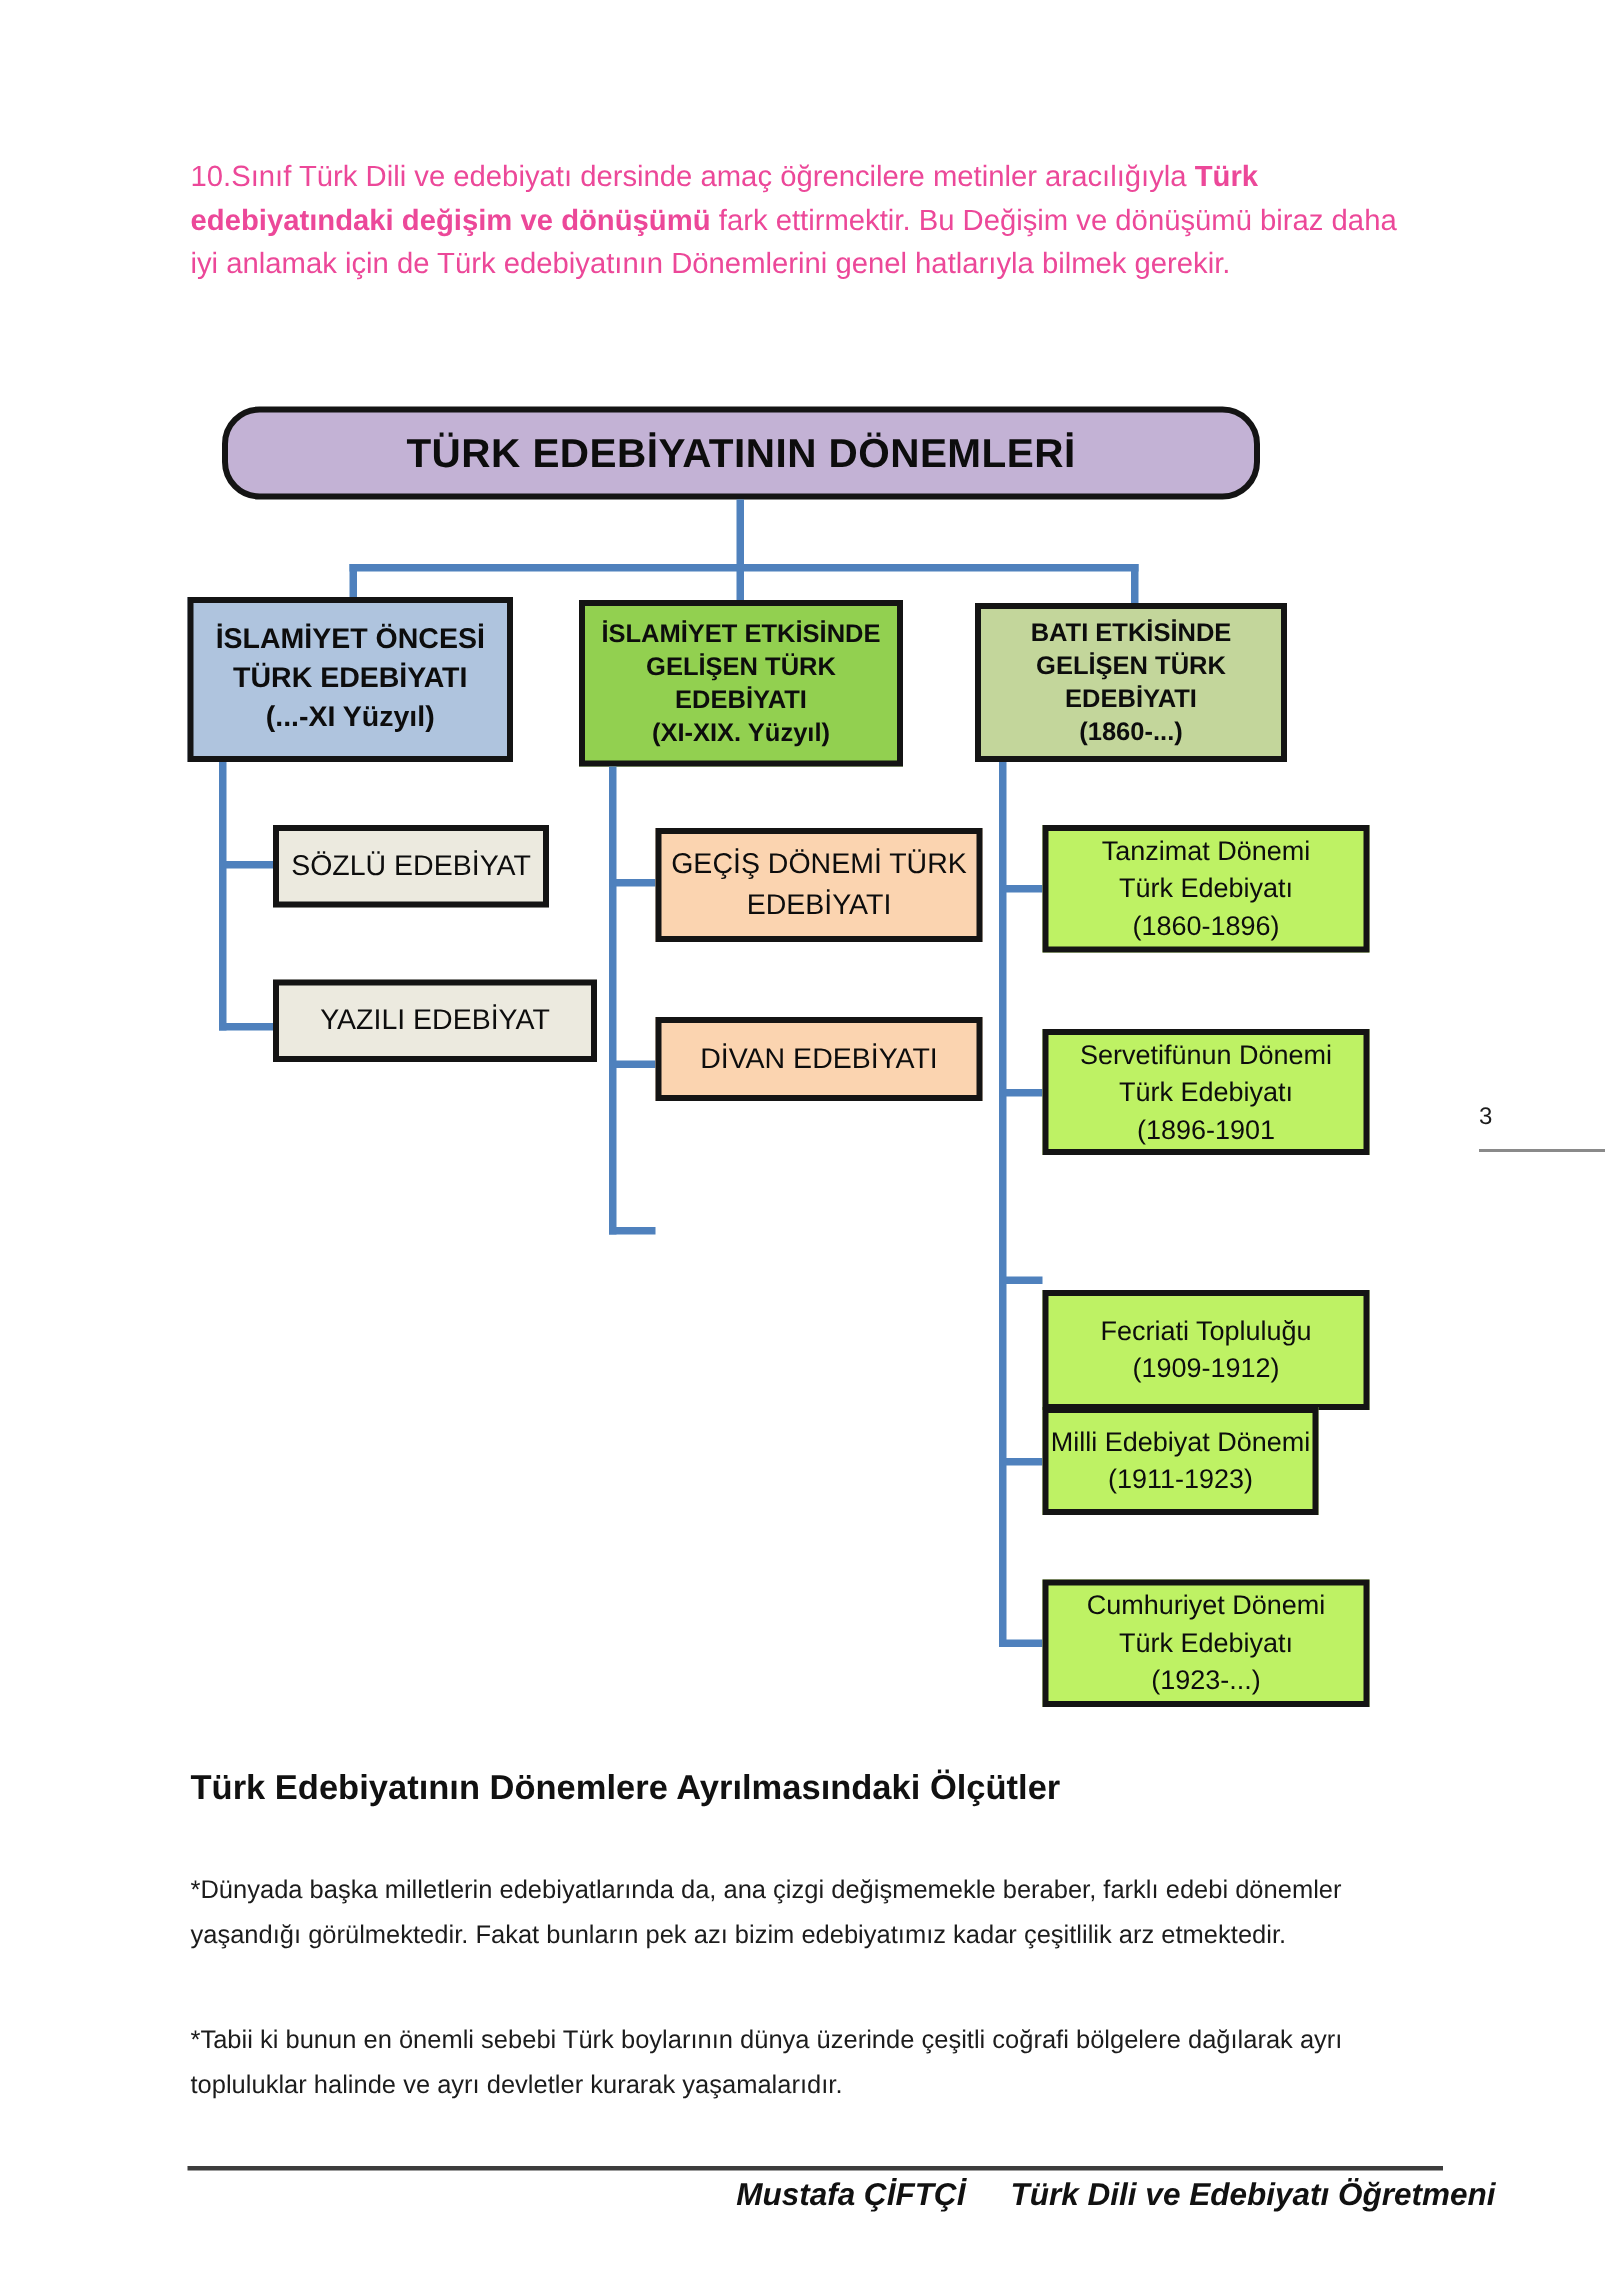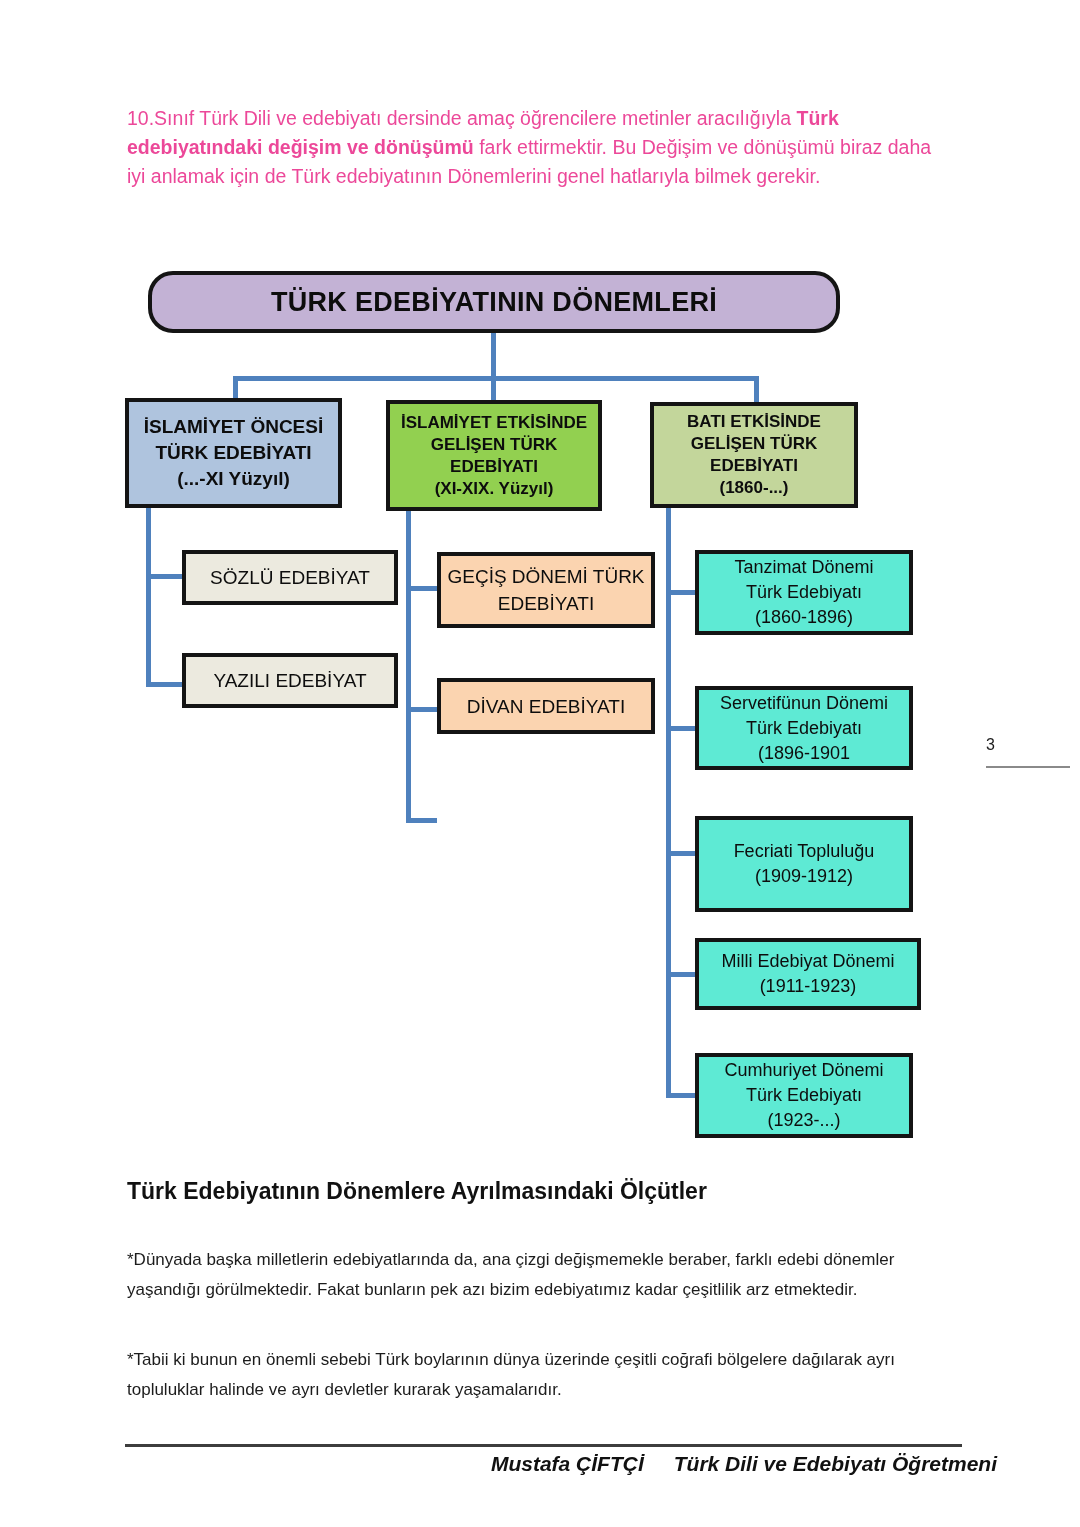--- a/index.html
+++ b/index.html
@@ -41,30 +41,30 @@
     background:#c3b2d5;border:4px solid #141414;border-radius:25px;
     font-size:27px;font-weight:bold;letter-spacing:0.3px;
   }
   .lv1{border:4px solid #141414;font-weight:bold;}
   .b-blue{left:125px;top:398px;width:217px;height:110px;background:#afc4de;font-size:19px;line-height:26px;}
   .b-green{left:386px;top:400px;width:216px;height:111px;background:#92d050;font-size:17px;line-height:22px;}
   .b-olive{left:650px;top:402px;width:208px;height:106px;background:#c3d69b;font-size:17px;line-height:22px;}
   .lv2{border:4px solid #141414;font-weight:normal;}
   .c-cream{background:#eceadf;font-size:19px;}
   .c-orange{background:#fbd4b0;font-size:19px;line-height:27px;}
-  .c-blue{background:#5eead4;font-size:18px;line-height:25px;}
-  .n-sozlu{left:182px;top:550px;width:216px;height:55px;}
+  .c-blue{background:#bef264;font-size:18px;line-height:25px;}
+  .n-sozlu{left:182px;top:550px;width:184px;height:55px;}
   .n-yazili{left:182px;top:653px;width:216px;height:55px;justify-content:center;}
   .n-gecis{left:437px;top:552px;width:218px;height:76px;}
   .n-divan{left:437px;top:678px;width:218px;height:56px;}
   .n-halk{left:437px;top:790px;width:218px;height:62px;}
   .n-tanzimat{left:695px;top:550px;width:218px;height:85px;}
   .n-servet{left:695px;top:686px;width:218px;height:84px;}
-  .n-fecriati{left:695px;top:816px;width:218px;height:96px;}
-  .n-milli{left:695px;top:938px;width:226px;height:72px;}
+  .n-fecriati{left:695px;top:860px;width:218px;height:80px;}
+  .n-milli{left:695px;top:938px;width:184px;height:72px;}
   .n-cumhuriyet{left:695px;top:1053px;width:218px;height:85px;}
   
   .page-number{position:absolute;left:986px;top:736px;font-size:16px;color:#1c1c1c;}
   .page-number-rule{position:absolute;left:986px;top:766px;width:84px;height:2px;background:#8a8a8a;}
   .footer-rule{position:absolute;left:125px;top:1444px;width:837px;height:3px;background:#3d3d3d;}
   .footer-credit{
     position:absolute;left:127px;top:1452px;width:870px;
     text-align:right;font-size:21px;font-weight:bold;font-style:italic;color:#111;
   }
   .footer-credit .sep{display:inline-block;width:30px;}

